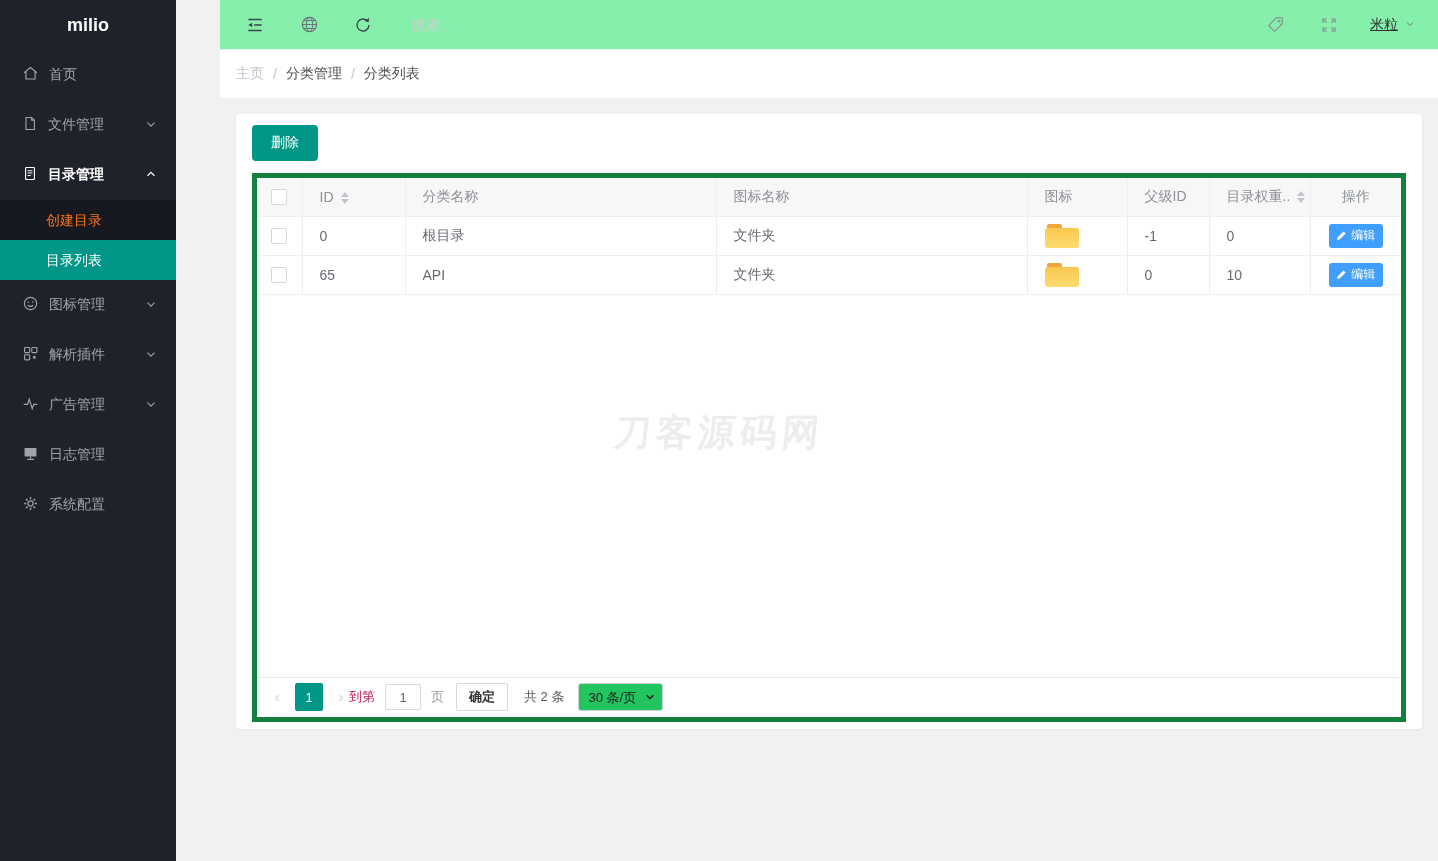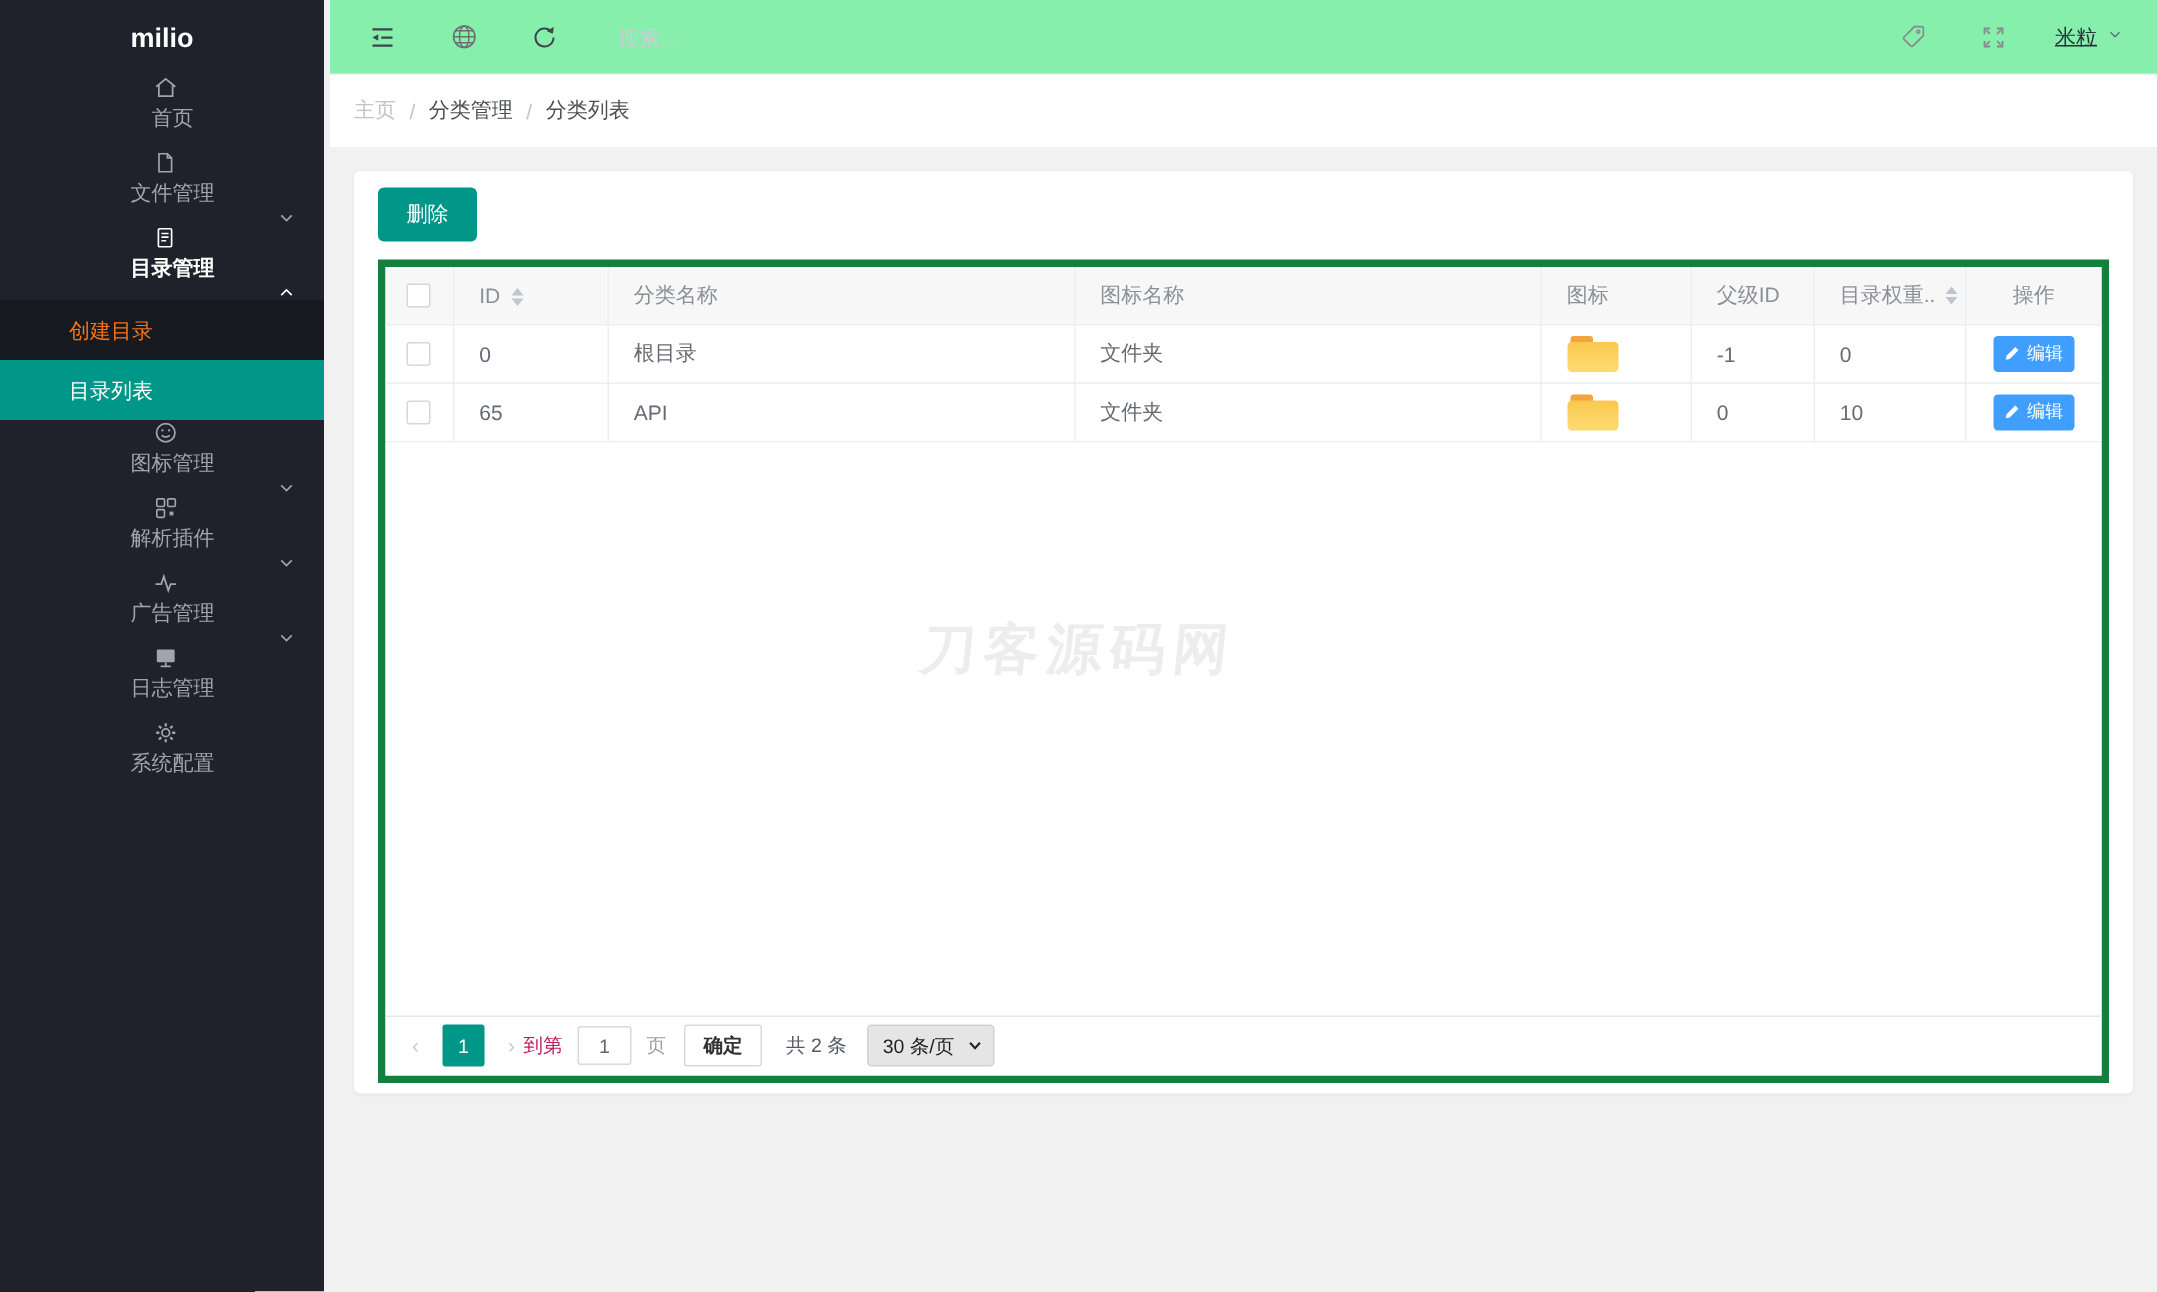--- a/index.html
+++ b/index.html
@@ -3,23 +3,23 @@
 <meta charset="utf-8">
 <style>
   * { box-sizing: border-box; margin: 0; padding: 0; }
   html,body { width:1438px; height:861px; }
   body {
     font-family: "Liberation Sans", "DejaVu Sans", sans-serif;
     background:#f1f1f2; position:relative; overflow:hidden;
     -webkit-font-smoothing: antialiased;
   }
   
-  .sidebar { position:absolute; left:0; top:0; width:216px; height:861px; background:#1f222a; z-index:10; }
+  .sidebar { position:absolute; left:0; top:0; width:176px; height:861px; background:#1f222a; z-index:10; }
   .brand { height:50px; line-height:50px; text-align:center; color:#ffffff; font-size:18px; font-weight:bold; }
-  .nav-item { height:50px; display:flex; align-items:center; padding:0 18px 0 22px; color:#9fa4ad; font-size:14px; cursor:pointer;flex-direction:column; }
+  .nav-item { height:50px; display:flex; align-items:center; padding:0 18px 0 22px; color:#9fa4ad; font-size:14px; cursor:pointer; }
   .nav-item svg { flex:0 0 auto; }
   .nav-item .nav-label { margin-left:10px; flex:1; }
   .nav-item.active-parent { color:#ffffff; font-weight:bold; }
   .nav-item.active-parent svg path, .nav-item.active-parent svg rect, .nav-item.active-parent svg circle, .nav-item.active-parent svg polyline { stroke:#ffffff; }
   .chevron { margin-left:auto; }
   .submenu { background:#171920; }
   .sub-item { height:40px; line-height:40px; padding-left:46px; color:#f97316; font-size:14px; cursor:pointer; }
   .sub-item.active { background:#009688; color:#ffffff; }
   
   .main { margin-left:220px; }
@@ -63,21 +63,21 @@
   
   .pager { height:40px; border-top:1px solid #e8e8e8; display:flex; align-items:center; padding:0 12px; font-size:13px; background:#fff; }
   .pg-arrow { color:#c8cacc; font-size:14px; width:16px; text-align:center; cursor:pointer; user-select:none; }
   .page-num { width:28px; height:28px; background:#009688; color:#fff; border-radius:2px; display:flex; align-items:center; justify-content:center; font-size:13px; margin:0 10px; cursor:pointer; }
   .pg-label { color:#be185d; margin-left:0; }
   .pg-input { width:36px; height:26px; border:1px solid #d9d9d9; border-radius:2px; text-align:center; font-size:13px; color:#666; margin:0 10px; outline:none; font-family:inherit; }
   .pg-unit { color:#9a9da3; margin-right:12px; }
   .btn-confirm { height:28px; padding:0 12px; background:#fff; border:1px solid #d9d9d9; border-radius:2px; font-size:13px; color:#333; font-weight:600; cursor:pointer; font-family:inherit; }
   .pg-total { color:#555a61; margin:0 14px 0 16px; }
   .select-wrap { position:relative; display:inline-block; }
-  .page-size-select { appearance:none; -webkit-appearance:none; height:28px; border:1px solid #cfd2d8; border-radius:3px; background:#e5e5e5; font-size:13px; color:#222; padding:0 26px 0 9px; outline:none; cursor:pointer; font-family:inherit; }
+  .page-size-select { appearance:none; -webkit-appearance:none; height:28px; border:1px solid #cfd2d8; border-radius:3px; background:#22c55e; font-size:13px; color:#222; padding:0 26px 0 9px; outline:none; cursor:pointer; font-family:inherit; }
   .select-wrap svg { position:absolute; right:7px; top:8px; pointer-events:none; }
   
   .watermark { position:absolute; left:719px; top:408px; transform:translateX(-50%) skewX(-6deg); font-size:37px; font-weight:900; letter-spacing:5px; color:#ededee; z-index:5; pointer-events:none; white-space:nowrap; }
 </style>
 </head>
 <body>
 
 <aside class="sidebar">
   <div class="brand">milio</div>
 

